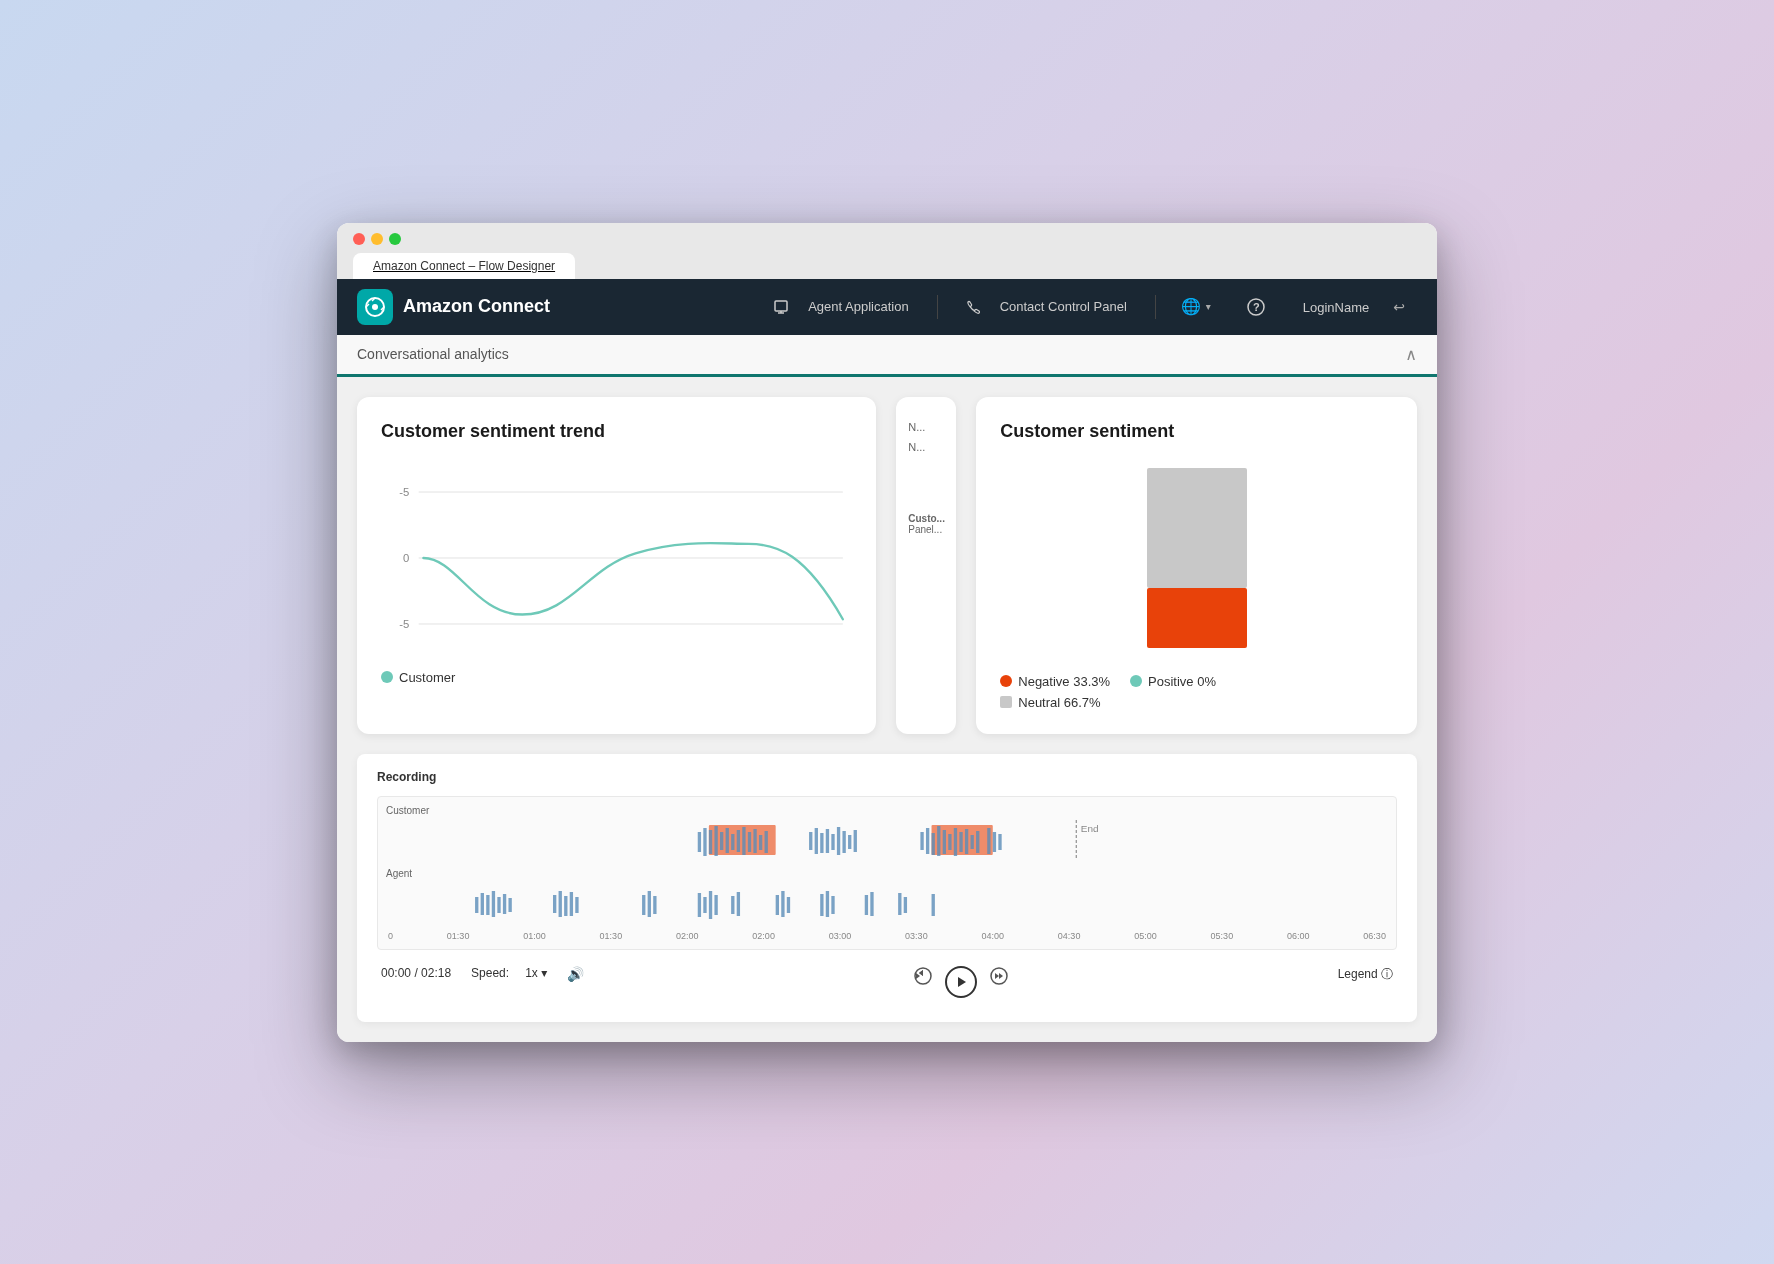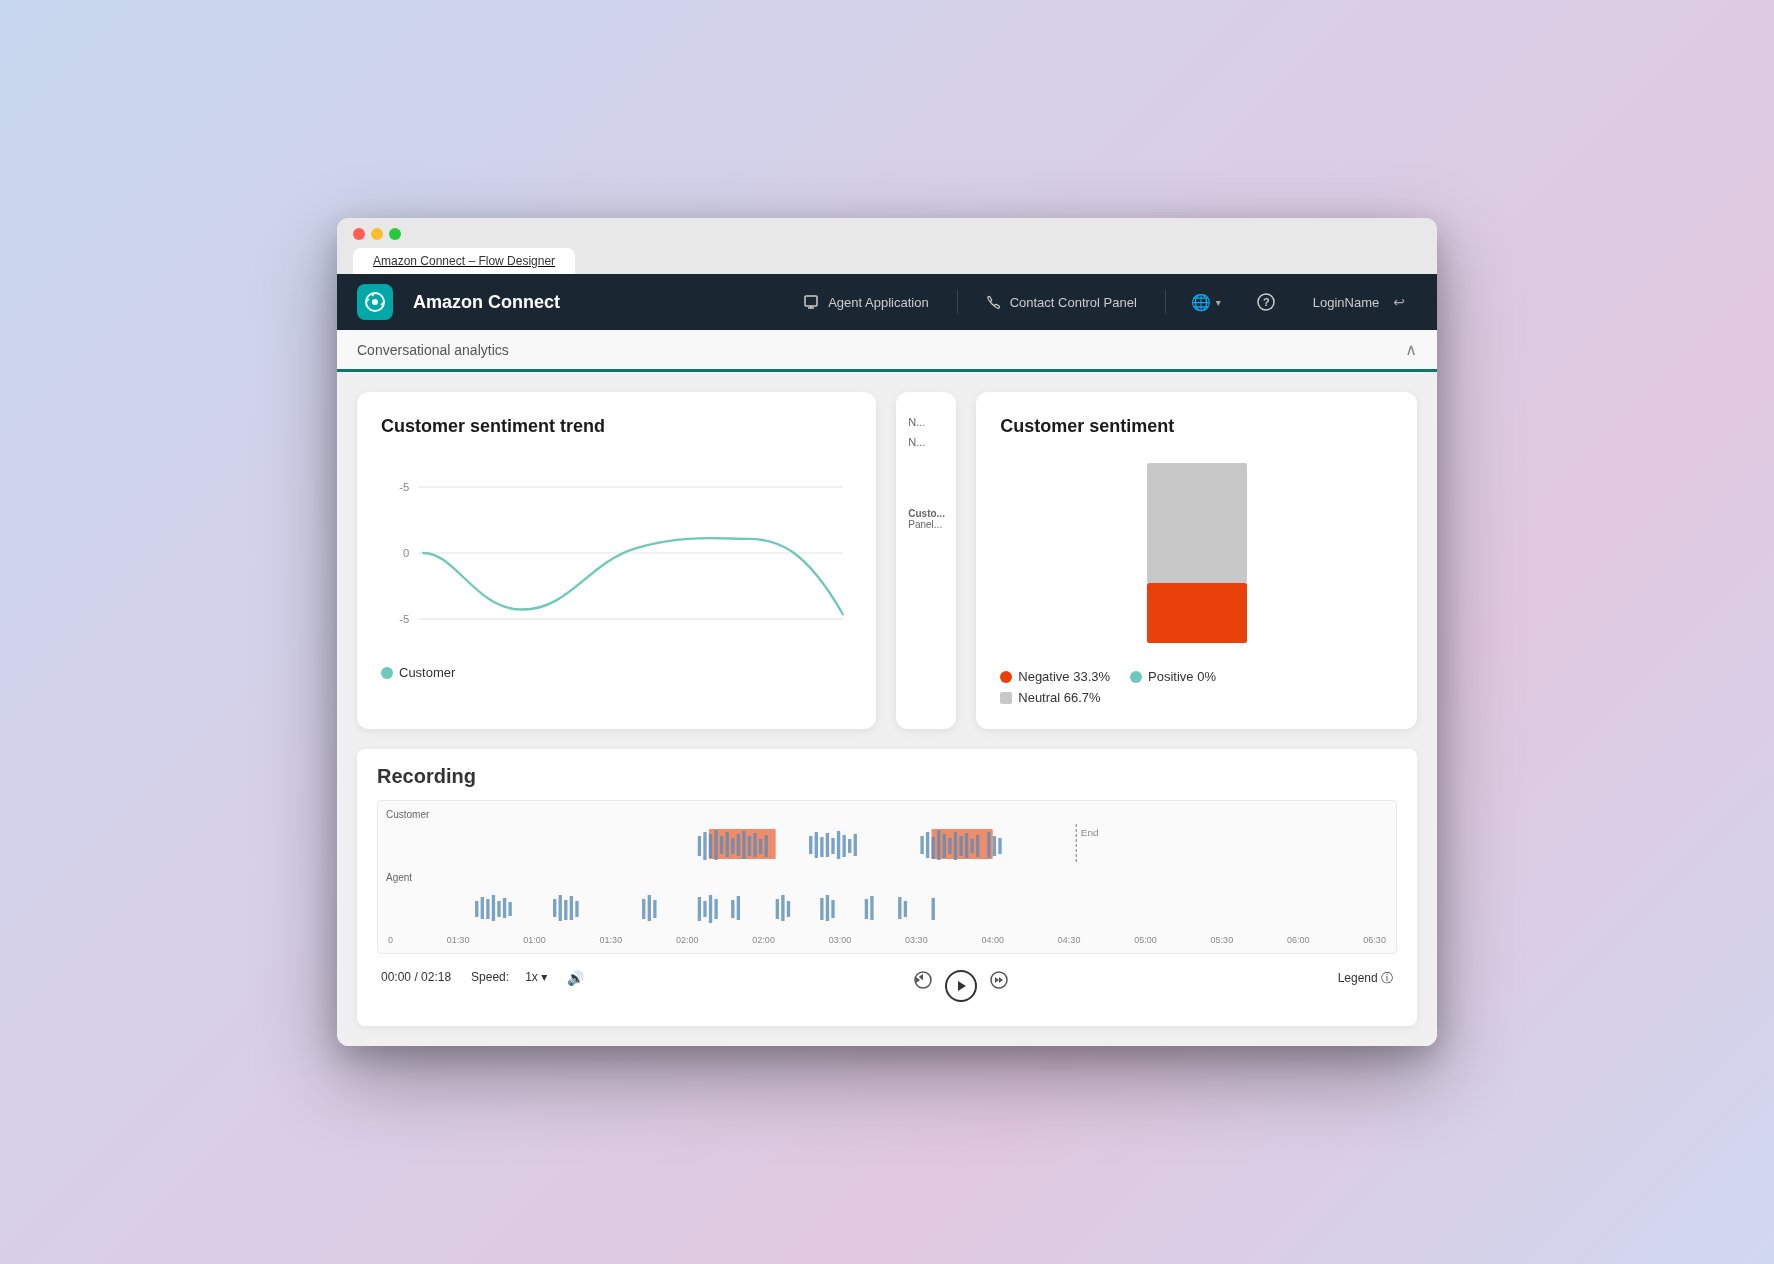--- a/index.html
+++ b/index.html
@@ -55,40 +55,40 @@
       background: #1a2733;
       display: flex;
       align-items: center;
       padding: 0 20px;
       height: 56px;
       gap: 16px;
     }
     .nav-logo {
       display: flex;
       align-items: center;
-      gap: 20px;
+      gap: 10px;
       color: #fff;
     }
     .nav-logo-icon {
       width: 36px; height: 36px;
       background: #00a8a8;
       border-radius: 8px;
       display: flex; align-items: center; justify-content: center;
       font-size: 18px;
     }
     .nav-logo-text {
       font-size: 18px;
       font-weight: 600;
       color: #fff;
     }
     .nav-spacer { flex: 1; }
     .nav-btn {
       display: flex;
-      align-items: center;
-      gap: 10px;
+      align-items: flex-end;
+      gap: 20px;
       color: #ccc;
       font-size: 13px;
       padding: 6px 12px;
       border-radius: 4px;
       cursor: pointer;
       white-space: nowrap;
     }
     .nav-divider {
       width: 1px;
       height: 24px;
@@ -175,21 +175,21 @@
       border-radius: 50%;
     }
     
     .recording-section {
       background: #fff;
       border-radius: 8px;
       padding: 16px 20px;
       box-shadow: 0 2px 8px rgba(0,0,0,0.06);
     }
     .recording-title {
-      font-size: 20px;
+      font-size: 12px;
       font-weight: 600;
       color: #333;
       margin-bottom: 12px;
     }
     .waveform-area {
       background: #fafafa;
       border: 1px solid #e8e8e8;
       border-radius: 4px;
       padding: 8px;
       margin-bottom: 8px;

